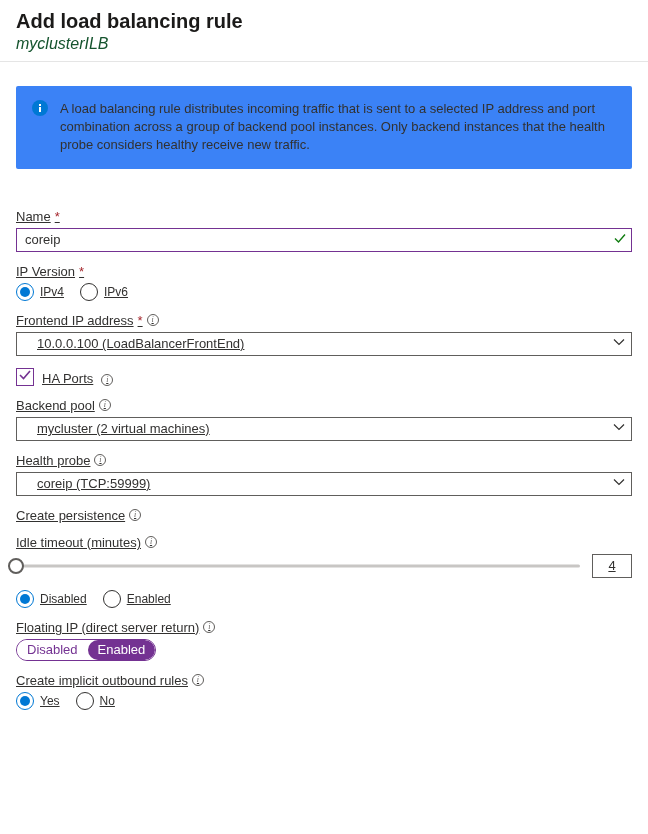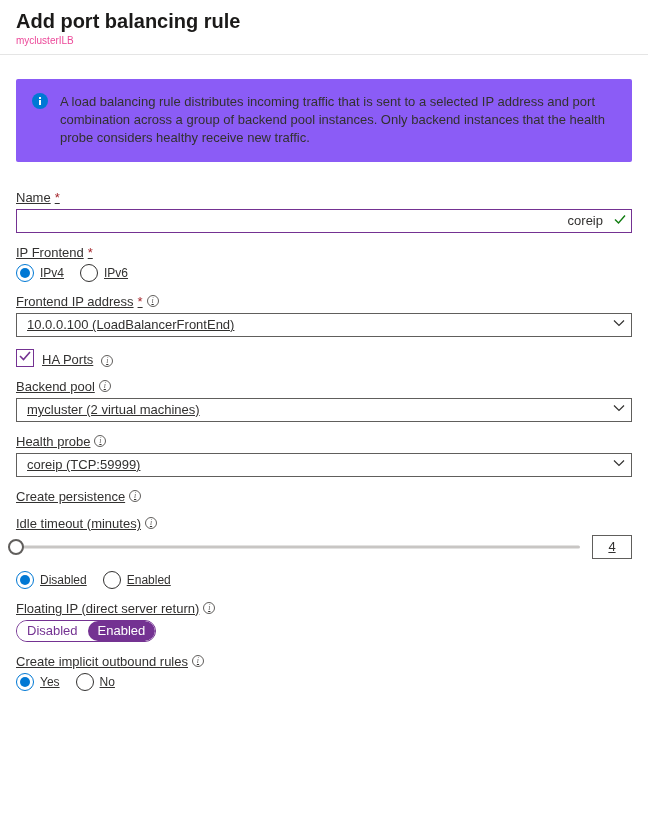--- a/index.html
+++ b/index.html
@@ -13,34 +13,35 @@
   .header {
     padding: 10px 16px 8px 16px;
     border-bottom: 1px solid #e5e5e5;
   }
   .header h1 {
     font-size: 20px;
     font-weight: 600;
     color: #1b1a19;
   }
   .header .subtitle {
-    font-size: 10px;
-    color: #ec4899;
+    font-size: 16px;
+    color: #14532d;
     margin-top: 2px;
+    font-style: italic;
   }
   .content {
     padding: 24px 16px 16px 16px;
   }
   .infobox {
-    background: #8b5cf6;
+    background: #3b82f6;
     border-radius: 2px;
     padding: 14px 16px 14px 16px;
     display: flex;
     gap: 12px;
-    margin-bottom: 28px;
+    margin-bottom: 40px;
   }
   .infobox .icon {
     flex: 0 0 auto;
   }
   .infobox .text {
     font-size: 13px;
     line-height: 1.4;
     color: #323130;
   }
   .field {
@@ -73,21 +74,20 @@
   }
   .text-input {
     width: 100%;
     height: 24px;
     border: 1px solid #743292;
     padding: 0 28px 0 8px;
     font-size: 13px;
     color: #323130;
     outline: none;
     background: #fff;
-    text-align: right;
   }
   .input-wrap { position: relative; }
   .valid-check {
     position: absolute;
     right: 6px;
     top: 50%;
     transform: translateY(-50%);
     color: #107c10;
   }
   .radio-row {
@@ -122,21 +122,21 @@
     background: #0078d4;
     display: none;
   }
   .radio.selected .dot { display: block; }
   .radio .lbl { font-size: 12px; }
   .select {
     width: 100%;
     height: 24px;
     border: 1px solid #605e5c;
     background: #fff;
-    padding: 0 26px 0 10px;
+    padding: 0 26px 0 20px;
     font-size: 13px;
     color: #323130;
     position: relative;
     display: flex;
     align-items: center;
     cursor: pointer;
   }
   .select .chev {
     position: absolute;
     right: 6px;
@@ -220,21 +220,21 @@
     font-size: 13px;
     display: flex;
     align-items: center;
     justify-content: center;
   }
 </style>
 </head>
 <body>
 
 <div class="header">
-  <h1>Add port balancing rule</h1>
+  <h1>Add load balancing rule</h1>
   <div class="subtitle">myclusterILB</div>
 </div>
 
 <div class="content">
 
   <div class="infobox">
     <span class="icon">
       <svg width="16" height="16" viewBox="0 0 16 16">
           <circle cx="8" cy="8" r="8" fill="#0078d4"></circle>
           <rect x="7" y="7" width="2" height="5" fill="#fff"></rect>
@@ -254,21 +254,21 @@
       <span class="valid-check">
         <svg width="12" height="12" viewBox="0 0 12 12">
             <path d="M1 6 L4.5 9.5 L11 2" stroke="#107c10" stroke-width="1.4" fill="none"></path>
           </svg>
       </span>
     </div>
   </div>
 
   <div class="field">
     <div class="field-label">
-      <span>IP Frontend</span>
+      <span>IP Version</span>
         <span class="req">*</span>
     </div>
     <div class="radio-row">
       <span class="radio selected">
         <span class="circle">
             <span class="dot"></span>
           </span>
         <span class="lbl">IPv4</span>
       </span>
       <span class="radio">

